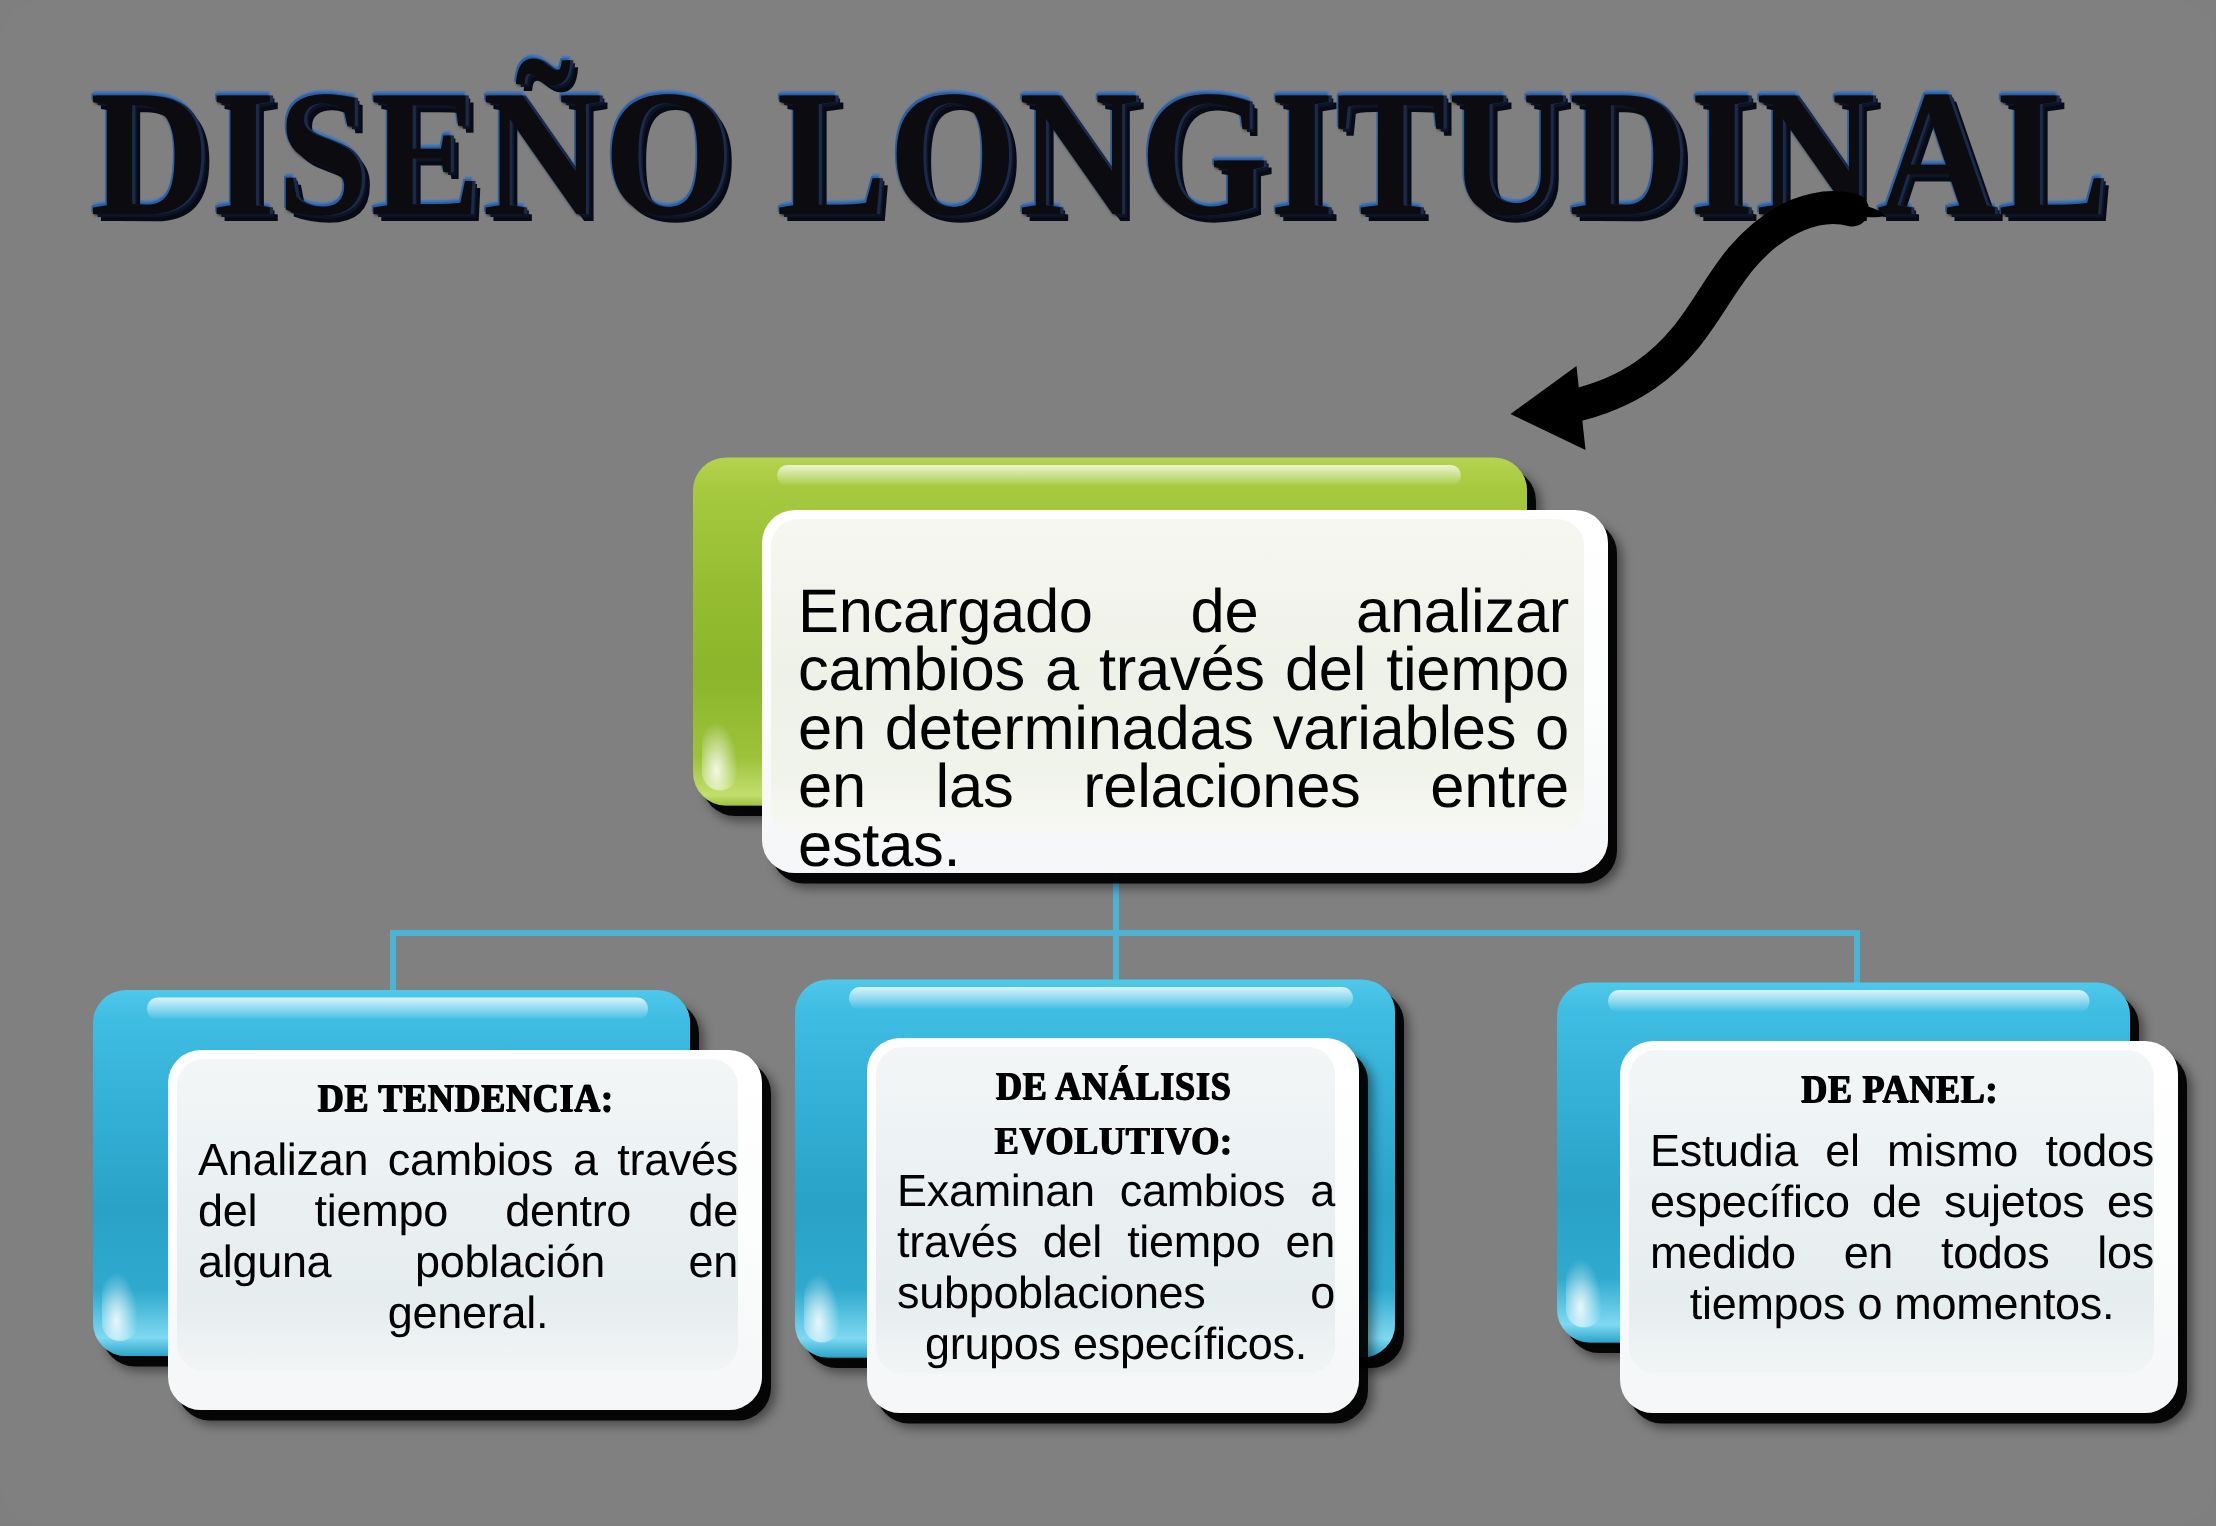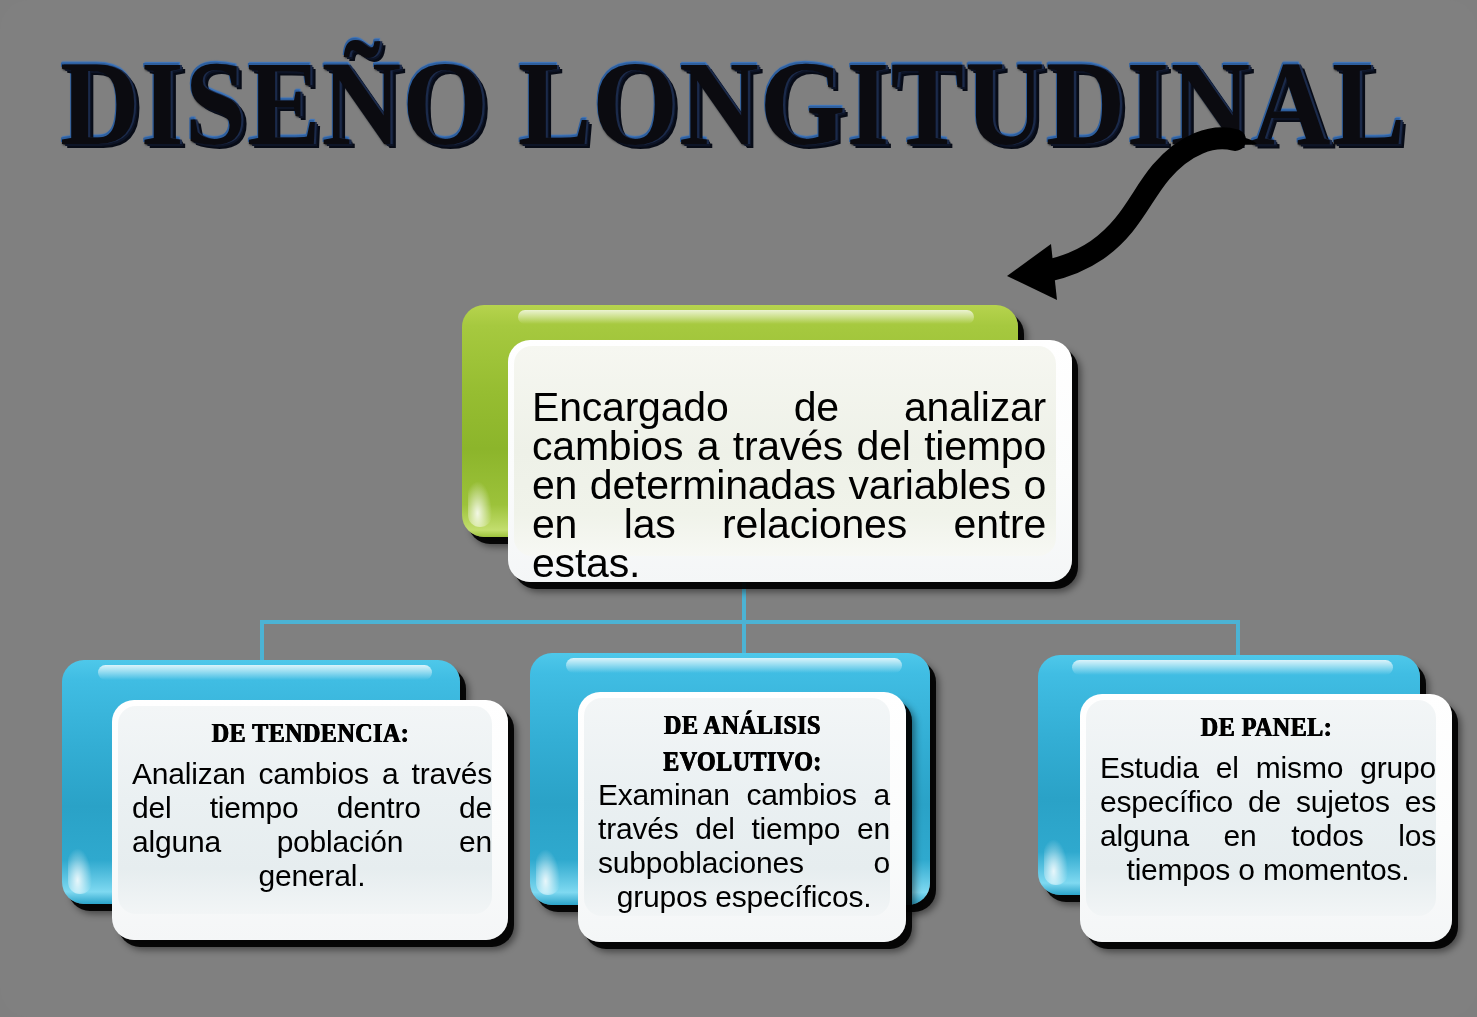--- a/index.html
+++ b/index.html
@@ -241,17 +241,17 @@
 
   <div class="backcard blue" style="left:1038px; top:655px; width:382px; height:240px;">
     <span class="edge-glow"></span>
   </div>
   <div class="frontcard" style="left:1080px; top:694px; width:372px; height:248px;">
     <span class="inner"></span>
     <div class="body">
       <div class="card-heading">
         <span>DE PANEL:</span><span class="tail"></span>
       </div>
-      <div class="card-text">Estudia el mismo grupo específico de sujetos es alguna en todos los tiempos o momentos.</div>
+      <div class="card-text">Estudia el mismo todos específico de sujetos es medido en todos los tiempos o momentos.</div>
     </div>
   </div>
 
 </div>
 
 </body></html>

